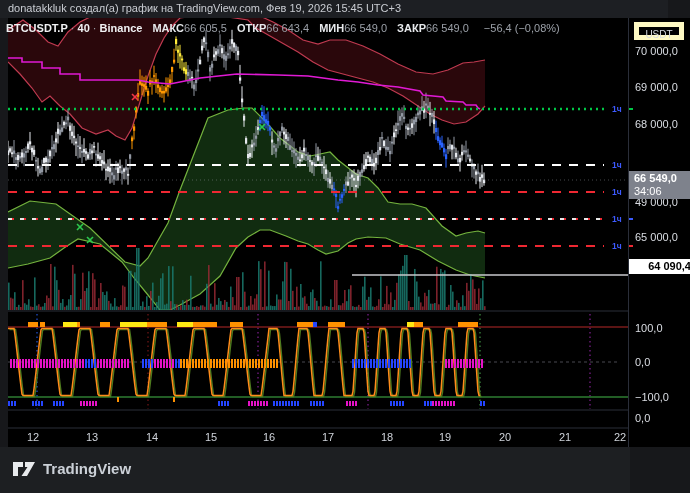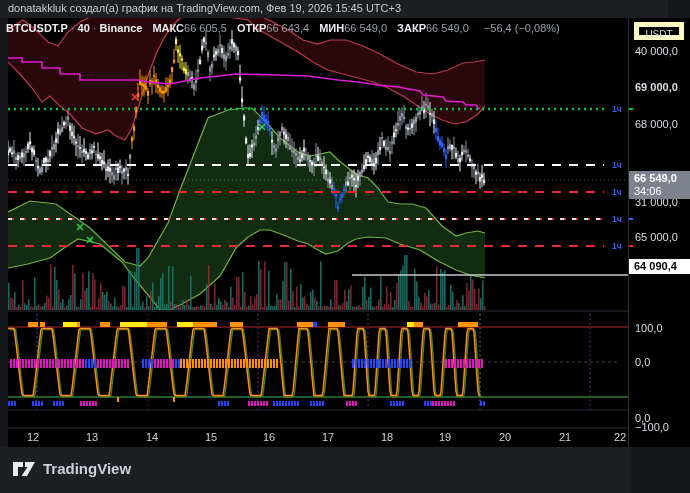--- a/index.html
+++ b/index.html
@@ -17,21 +17,21 @@
   .axis-col{position:absolute;left:628px;top:0;width:62px;height:429px;background:#000;
             border-left:1px solid #2a2e39;box-sizing:border-box;z-index:5;}
   .usdt-btn{position:absolute;left:5px;top:4px;width:50px;height:18px;border:5px solid #fef9c3;
             border-radius:0;color:#d6d9de;font-size:10px;text-align:center;line-height:16px;box-sizing:border-box;cursor:pointer;}
   .ptick{position:absolute;left:6px;transform:translateY(-50%);color:#dadde3;font-size:11px;white-space:nowrap;}
   .amark{position:absolute;left:0;width:4px;height:2px;}
   .pbadge{position:absolute;left:0;width:62px;background:#7e828c;color:#fff;font-size:11px;
           font-weight:700;line-height:13px;padding:1px 0 1px 5px;box-sizing:border-box;z-index:7;}
   .pbadge .cd{font-weight:400;font-size:11px;}
   .lvlbadge{position:absolute;left:0;width:62px;background:#fff;color:#000;font-size:11px;font-weight:700;
-            line-height:15px;padding-left:5px;box-sizing:border-box;z-index:7;}
+            line-height:15px;padding-left:5px;box-sizing:border-box;z-index:7;text-align:right;}
   .footer{position:absolute;left:0;top:447px;width:630px;height:46px;background:#1d1f22;}
   .tv-logo{position:absolute;left:12px;top:11px;display:flex;align-items:center;gap:7px;color:#ccd1d8;
            font-size:15px;font-weight:700;}
 </style>
 </head>
 <body>
 
 <div class="screen">
 
   <div class="topbar">
@@ -1054,29 +1054,29 @@
       <span class="lab">МАКС</span><span class="val">66 605,5</span>
       <span class="lab">ОТКР</span><span class="val">66 643,4</span>
       <span class="lab">МИН</span><span class="val">66 549,0</span>
       <span class="lab">ЗАКР</span><span class="val">66 549,0</span>
       <span class="chg">−56,4 (−0,08%)</span>
     </div>
 
     <div class="axis-col">
       <div class="usdt-btn">USDT</div>
       <div id="axis-ticks">
-          <div class="ptick" style="top: 33px;">40 000,0</div>
-          <div class="ptick" style="top: 69px; font-weight: bold;">69 000,0</div>
+          <div class="ptick" style="top: 33px;">70 000,0</div>
+          <div class="ptick" style="top: 69px;">69 000,0</div>
           <div class="ptick" style="top: 106px;">68 000,0</div>
           <div class="ptick" style="top: 143px; margin-top: 16px;">67 000,0</div>
-          <div class="ptick" style="top: 184px;">31 000,0</div>
+          <div class="ptick" style="top: 184px;">49 000,0</div>
           <div class="ptick" style="top: 219px;">65 000,0</div>
           <div class="ptick" style="top: 310px;">100,0</div>
           <div class="ptick" style="top: 344px;">0,0</div>
-          <div class="ptick" style="top: 379px; margin-top: 30px;">−100,0</div>
+          <div class="ptick" style="top: 379px;">−100,0</div>
           <div class="ptick" style="top: 400px;">0,0</div>
         </div>
       <div class="pbadge" id="price-badge" style="top: 153px; background: rgb(126, 130, 140);">
         <div>66 549,0</div>
         <div class="cd">34:06</div>
       </div>
       <div class="lvlbadge" id="level-badge" style="top: 241px;">
         <span>64 090,4</span>
       </div>
     <div class="amark" style="top: 90px; background: rgb(0, 200, 70);"></div>

